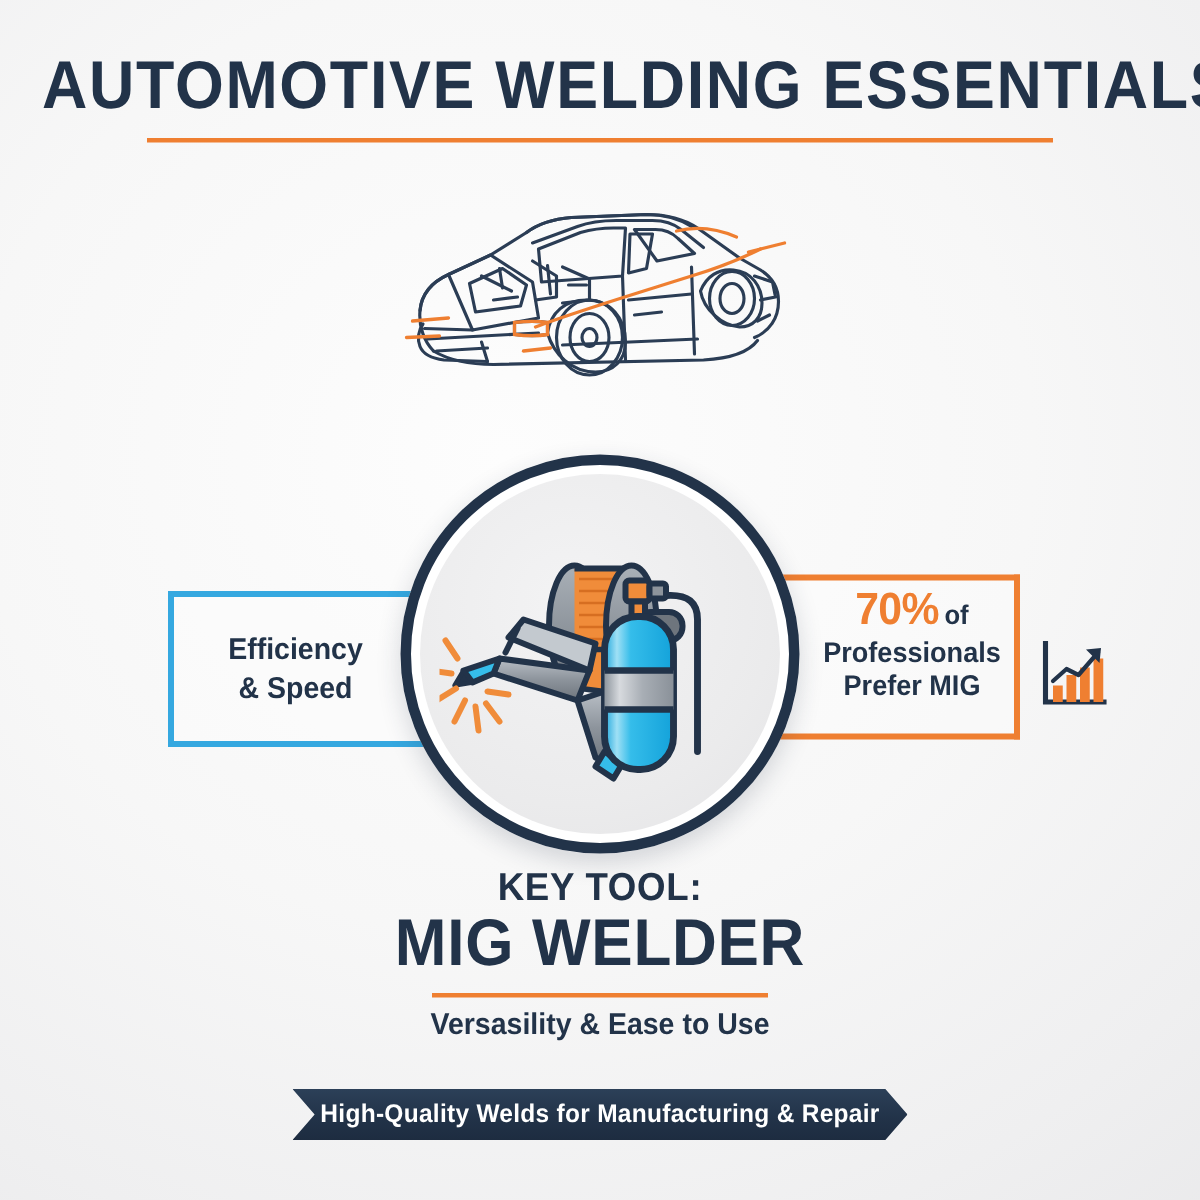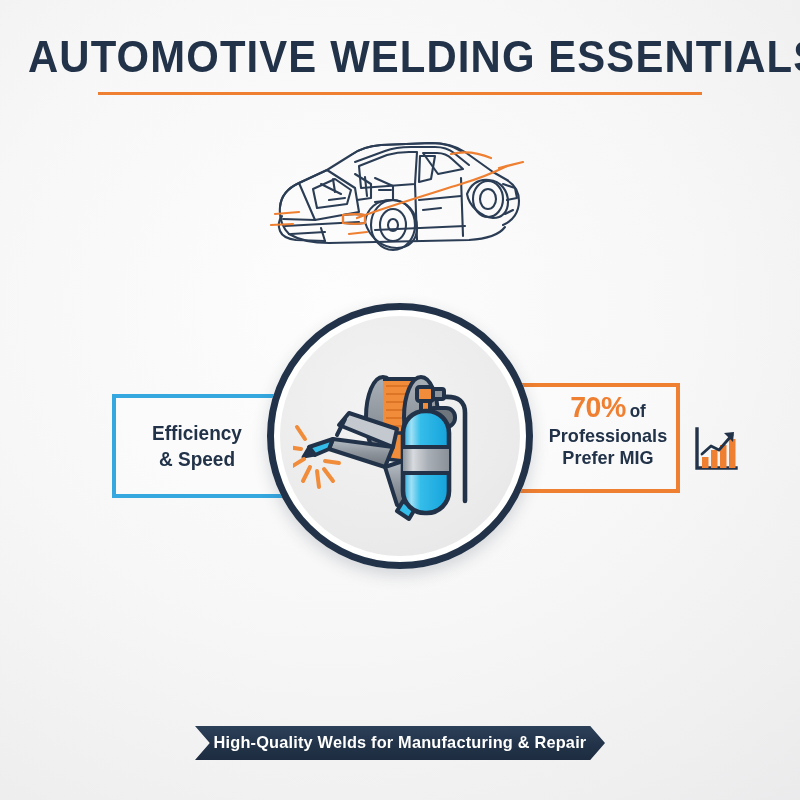--- a/index.html
+++ b/index.html
@@ -460,19 +460,25 @@
 
           <rect x="110" y="56" width="46" height="102" rx="22" fill="url(#cylGrad)" stroke="#223349" stroke-width="4.6"></rect>
 
           <path d="M110 92 L156 92 L156 118 L110 118 Z" fill="url(#bandGrad)" stroke="none"></path>
           <path d="M110 92 L156 92 M110 118 L156 118" stroke="#223349" stroke-width="4.2" fill="none"></path>
         </g>
       </svg>
     </div>
   </div>
 
+  <div id="keytool-block">
+    <div id="keytool-eyebrow">KEY TOOL:</div>
+    <div id="keytool-name">MIG WELDER</div>
+    <div id="keytool-divider"></div>
+    <div id="keytool-tagline">Versasility &amp; Ease to Use</div>
+  </div>
 
   <div id="ribbon">
     <div id="ribbon-shape2"></div>
     <div id="ribbon-text">High-Quality Welds for Manufacturing &amp; Repair</div>
   </div>
 
 </div>
 
 </body></html>

